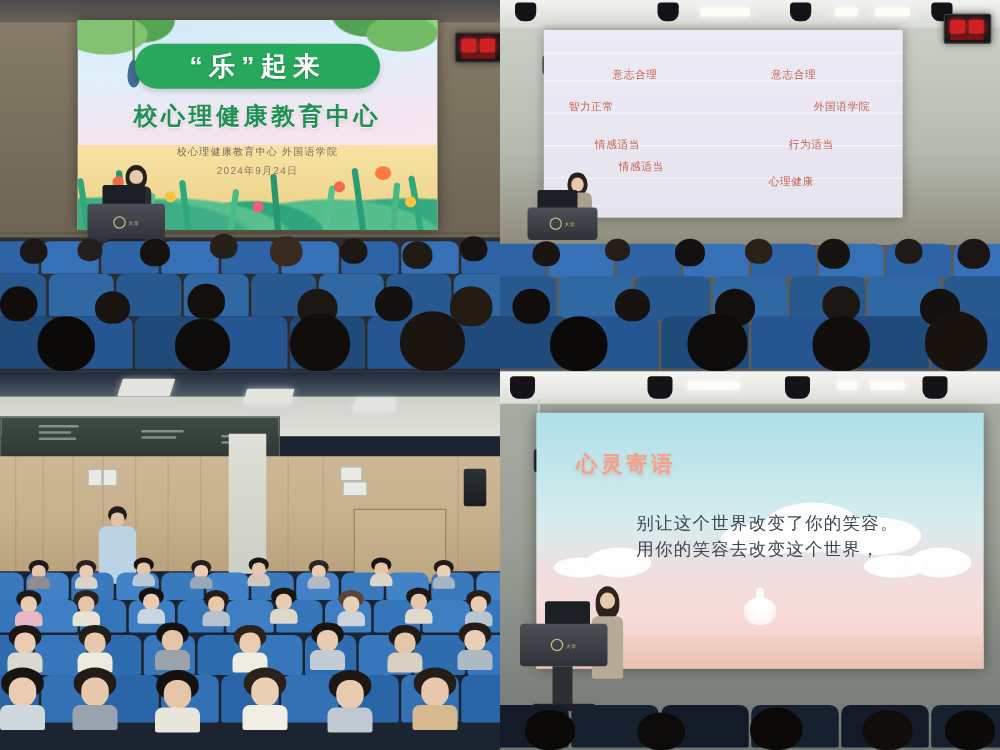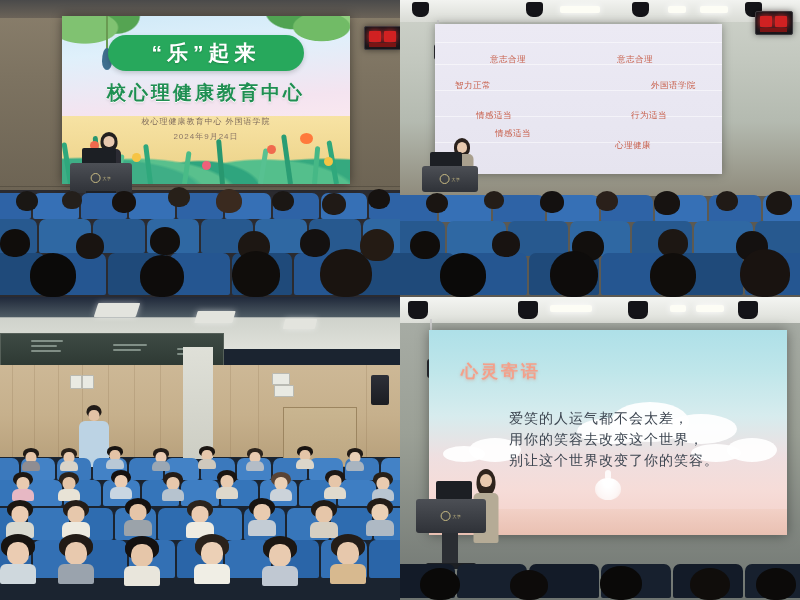--- a/index.html
+++ b/index.html
@@ -629,23 +629,22 @@
         <span class="cloud" style="left:0;top:10px;width:42px;height:16px"></span>
         <span class="cloud" style="left:26px;top:2px;width:52px;height:24px"></span>
       </div>
       <div class="cloud-grp" style="left:262px;top:108px;width:86px;height:24px">
         <span class="cloud" style="left:0;top:6px;width:50px;height:18px"></span>
         <span class="cloud" style="left:36px;top:0;width:50px;height:24px"></span>
       </div>
 
       <div class="p4-title">心灵寄语</div>
       <div class="p4-lines">
-        <div>爱笑的人运气都不会太差，</div>
+        <div>别让这个世界改变了你的笑容。</div>
         <div>用你的笑容去改变这个世界，</div>
-        <div>别让这个世界改变了你的笑容。</div>
       </div>
       <div class="p4-ground"></div>
       <div class="dancer">
         <span class="tp"></span>
           <div class="sk"></div>
       </div>
     </div>
 
     <div class="person" style="left:73px;top:172px;width:26px;height:74px">
       <span class="hair" style="top:0;width:19px;height:26px;background:#2e241d"></span>

